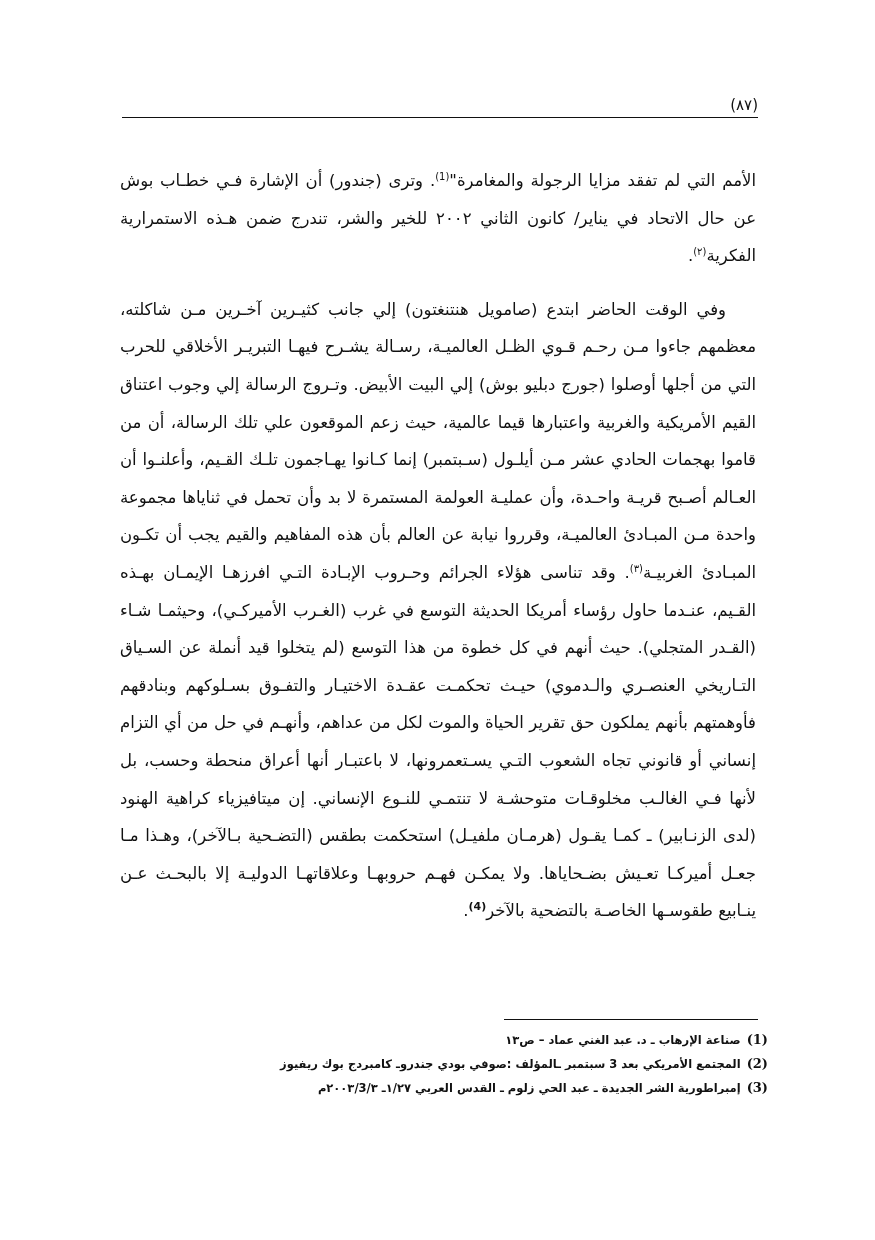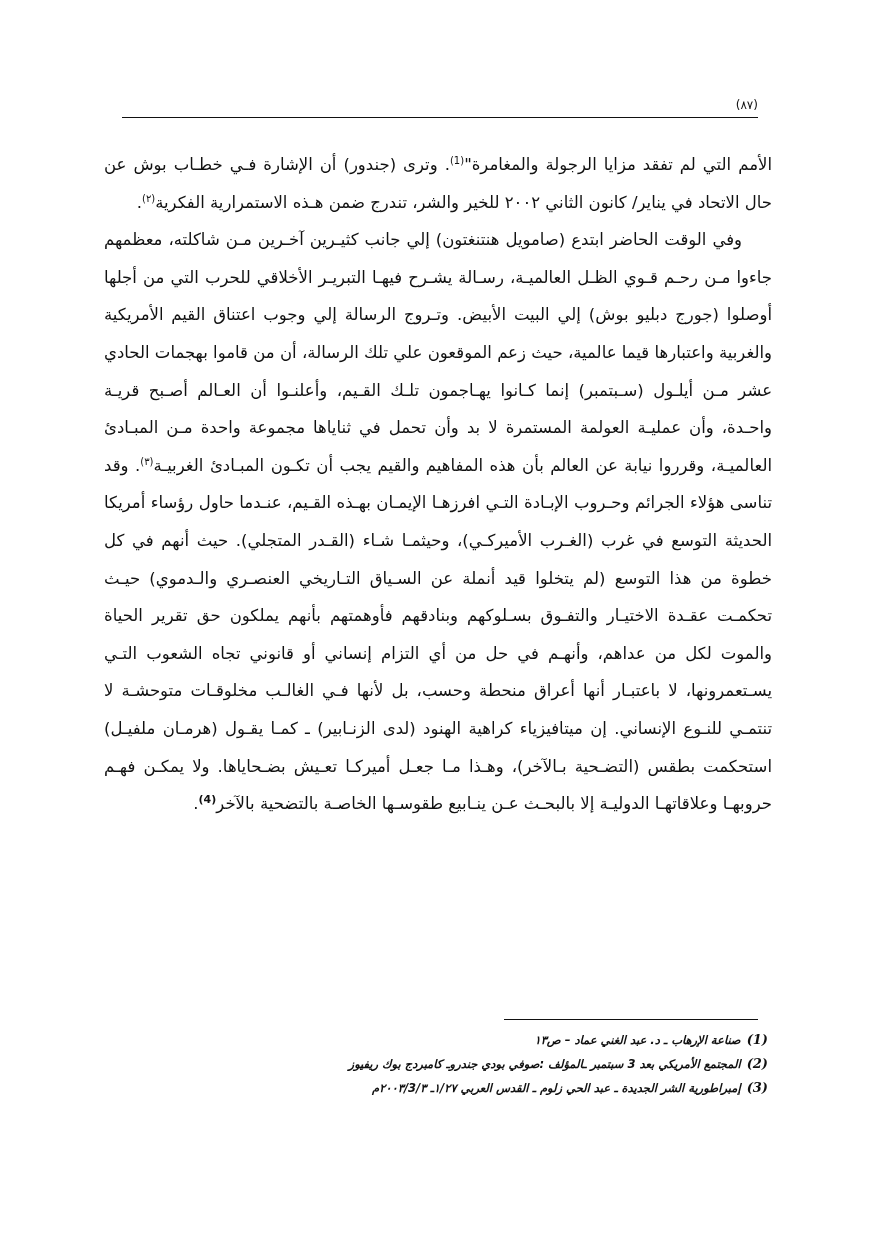--- a/index.html
+++ b/index.html
@@ -29,21 +29,21 @@
       direction: rtl;
       display: flex;
       justify-content: space-between;
       align-items: flex-end;
       font-family: "DejaVu Sans", sans-serif;
       font-weight: bold;
       font-size: 15px;
       line-height: 22px;
     }
     .running-header .title { white-space: nowrap; }
-    .running-header .pageno { white-space: nowrap; font-weight: normal; font-size: 12px; }
+    .running-header .pageno { white-space: nowrap; font-weight: normal; font-size: 15px; }
     .header-rule {
       position: absolute;
       left: 122px;
       top: 117px;
       width: 636px;
       height: 0;
       border-top: 1.3px solid #111;
     }
     .body-text {
       position: absolute;
@@ -51,21 +51,21 @@
       top: 146px;
       width: 668px;
       direction: rtl;
       text-align: justify;
       text-align-last: right;
       font-family: "DejaVu Sans", sans-serif;
       font-size: 16.5px;
       line-height: 37.6px;
     }
     .body-text p {
-      margin: 0;
+      margin: 16px;
       text-align: justify;
     }
     .body-text p.indent { text-indent: 30px; }
     .body-text sup {
       font-size: 10px;
       line-height: 0;
       vertical-align: super;
     }
     .body-text sup.bold { font-weight: bold; font-size: 11px; }
     .footnote-rule {
@@ -81,21 +81,21 @@
       left: 200px;
       top: 1028px;
       width: 568px;
       direction: rtl;
       text-align: right;
       font-family: "DejaVu Sans", sans-serif;
       font-size: 11.5px;
       line-height: 23px;
       font-weight: bold;
     }
-    .footnote { white-space: nowrap; font-style: italic; }
+    .footnote { white-space: nowrap; }
     .footnote .fn-mark {
       font-family: "DejaVu Serif", serif;
       font-weight: bold;
       font-size: 13px;
       margin-left: 6px;
       display: inline-block;
       direction: ltr;
       unicode-bidi: isolate;
     }
   </style>

